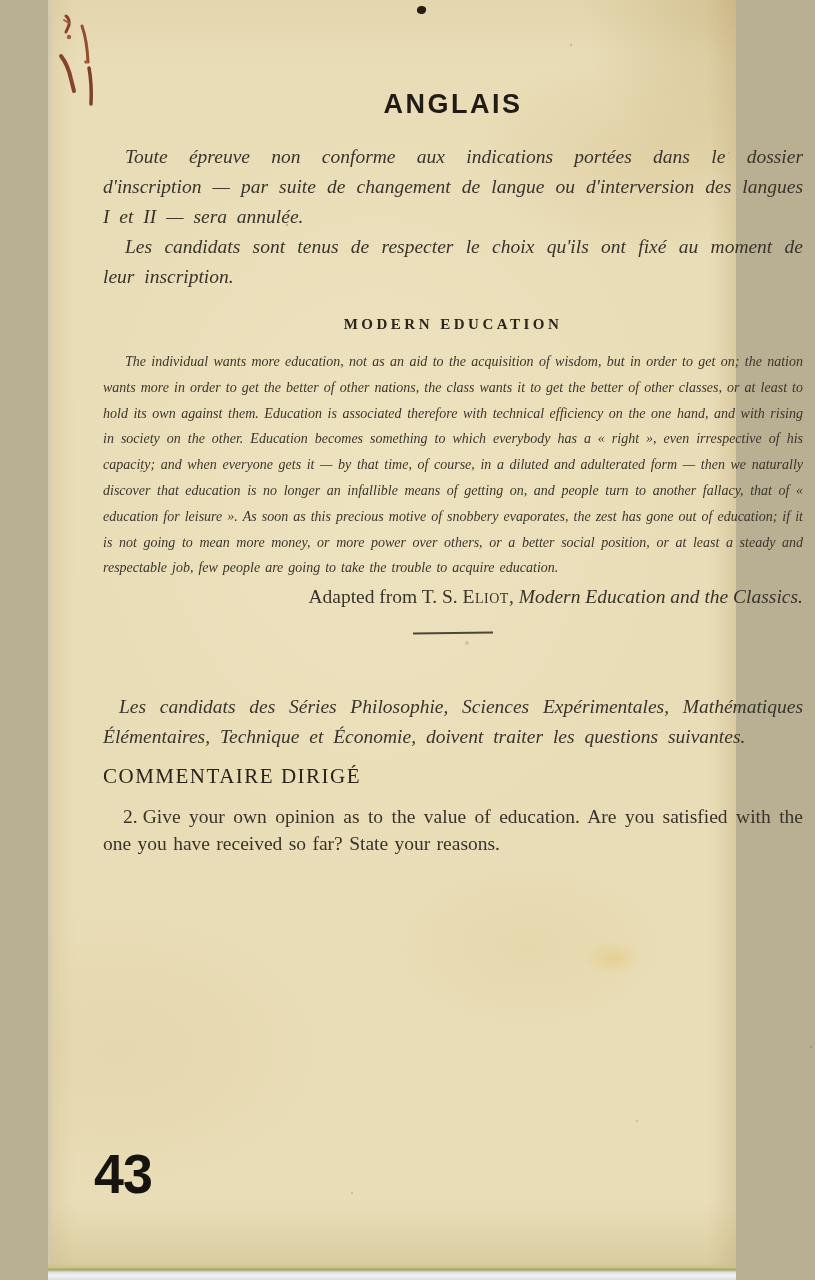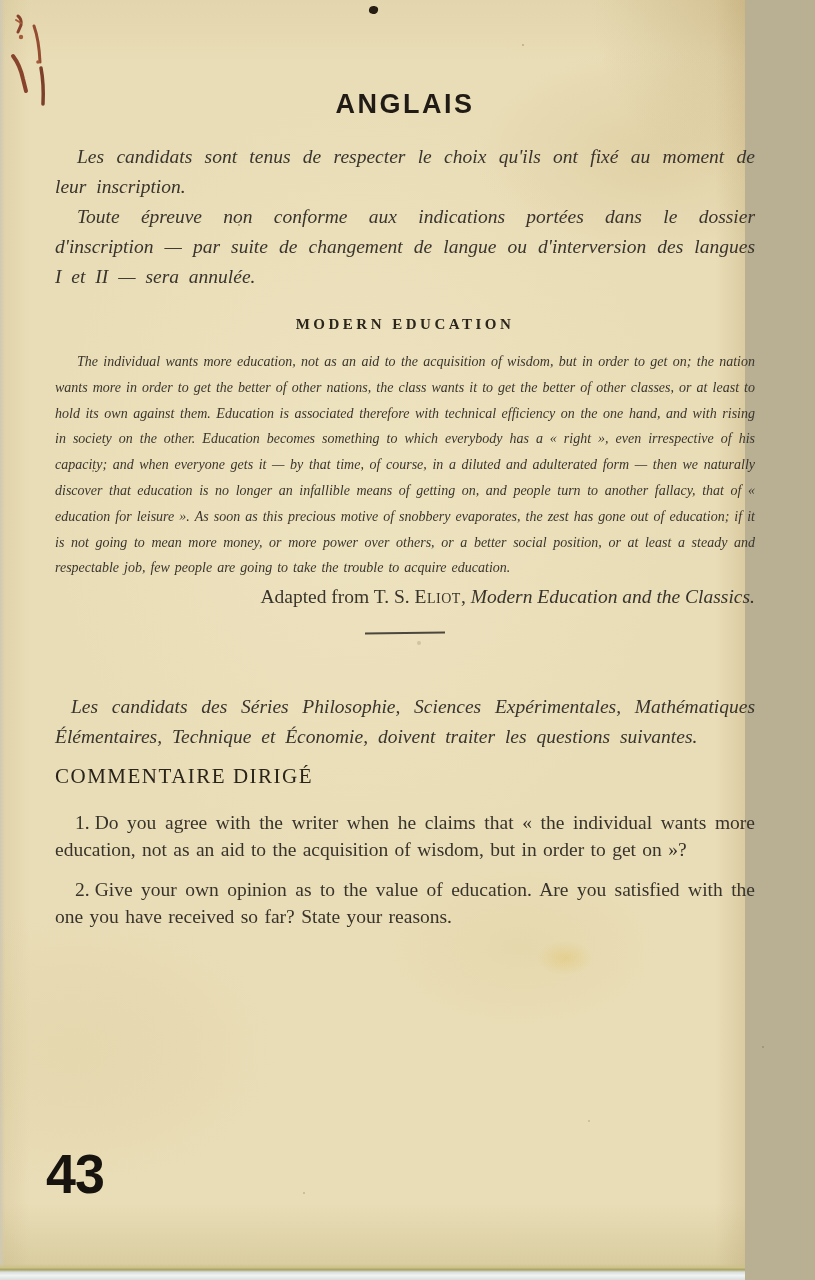--- a/index.html
+++ b/index.html
@@ -4,33 +4,34 @@
 <style>
   html, body { margin: 0; padding: 0; }
   body {
     width: 815px; height: 1280px;
     overflow: hidden;
     font-family: "Liberation Serif", "DejaVu Serif", serif;
     background: #b9b093;
   }
   .page {
     position: relative;
-    width: 745px; height: 1280px;
+    width: 688px; height: 1280px;
     color: #3a352e;
     background-color: #e9ddb7;
     background-image:
       radial-gradient(ellipse 220px 260px at 100% 0%, rgba(186,160,105,0.40), transparent 70%),
       radial-gradient(ellipse 260px 150px at 88% 12%, rgba(205,180,125,0.30), transparent 70%),
       radial-gradient(ellipse 300px 200px at 10% 82%, rgba(214,192,140,0.22), transparent 70%),
       radial-gradient(ellipse 40px 25px at 565px 958px, rgba(220,180,60,0.28), transparent 70%),
       radial-gradient(ellipse 200px 120px at 70% 74%, rgba(223,204,150,0.30), transparent 70%),
       radial-gradient(ellipse 420px 520px at 48% 38%, rgba(246,237,205,0.38), transparent 76%),
       linear-gradient(90deg, #cfc9b4 0px, rgba(207,201,180,0) 5px),
       linear-gradient(90deg, rgba(190,170,120,0.22) 0%, rgba(0,0,0,0) 4%, rgba(0,0,0,0) 96%, rgba(186,162,112,0.30) 100%),
       linear-gradient(180deg, rgba(200,180,130,0.18) 0%, rgba(0,0,0,0) 5%, rgba(0,0,0,0) 94%, rgba(186,172,116,0.35) 99%);
+    margin-left: 48px;
   }
   .content {
     position: absolute;
     left: 55px; top: 0;
     width: 700px;
   }
   .page-title {
     margin: 88px 0 0 0;
     font-family: "Liberation Sans", "DejaVu Sans", sans-serif;
     font-weight: bold;
@@ -190,38 +191,37 @@
   </svg>
 
   <div class="ink-dot"></div>
   <div class="specks"></div>
 
   <div class="content">
 
     <h1 class="page-title">ANGLAIS</h1>
 
     <div class="notice">
+      <p>Toute épreuve non conforme aux indications portées dans le dossier d'inscription — par suite de changement de langue ou d'interversion des langues I et II — sera annulée.</p>
       <p>Les candidats sont tenus de respecter le choix qu'ils ont fixé au moment de leur inscription.</p>
-      <p>Toute épreuve non conforme aux indications portées dans le dossier d'inscription — par suite de changement de langue ou d'interversion des langues I et II — sera annulée.</p>
     </div>
 
 
     <h3 class="texte-sub">MODERN EDUCATION</h3>
 
     <p class="reading-passage">The individual wants more education, not as an aid to the acquisition of wisdom, but in order to get on; the nation wants more in order to get the better of other nations, the class wants it to get the better of other classes, or at least to hold its own against them. Education is associated therefore with technical efficiency on the one hand, and with rising in society on the other. Education becomes something to which everybody has a « right », even irrespective of his capacity; and when everyone gets it — by that time, of course, in a diluted and adulterated form — then we naturally discover that education is no longer an infallible means of getting on, and people turn to another fallacy, that of « education for leisure ». As soon as this precious motive of snobbery evaporates, the zest has gone out of education; if it is not going to mean more money, or more power over others, or a better social position, or at least a steady and respectable job, few people are going to take the trouble to acquire education.</p>
 
     <p class="attribution"><span>Adapted from T. S. </span><span class="smallcaps">Eliot</span><span>, </span><span class="work">Modern Education and the Classics.</span></p>
 
     <div class="divider"></div>
 
     <p class="series-instructions">Les candidats des Séries Philosophie, Sciences Expérimentales, Mathématiques Élémentaires, Technique et Économie, doivent traiter les questions suivantes.</p>
 
     <h2 class="commentaire-heading">COMMENTAIRE DIRIGÉ</h2>
 
-    <p class="question question-1"><span class="q-num">1.</span><span>Do you agree with the writer when he claims that « the individual wants more education, not as an aid to the acquisition of wisdom, but in order to get on »?</span></p>
 
     <p class="question question-2"><span class="q-num">2.</span><span>Give your own opinion as to the value of education. Are you satisfied with the one you have received so far? State your reasons.</span></p>
 
   </div>
 
   <div class="page-number">43</div>
 
   <div class="bottom-edge"></div>
 
 </div>

